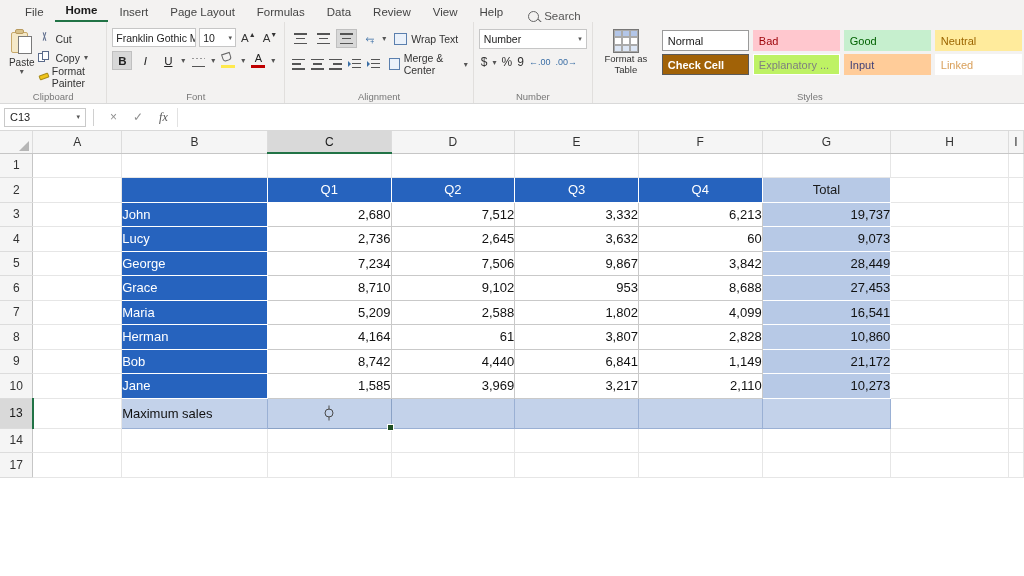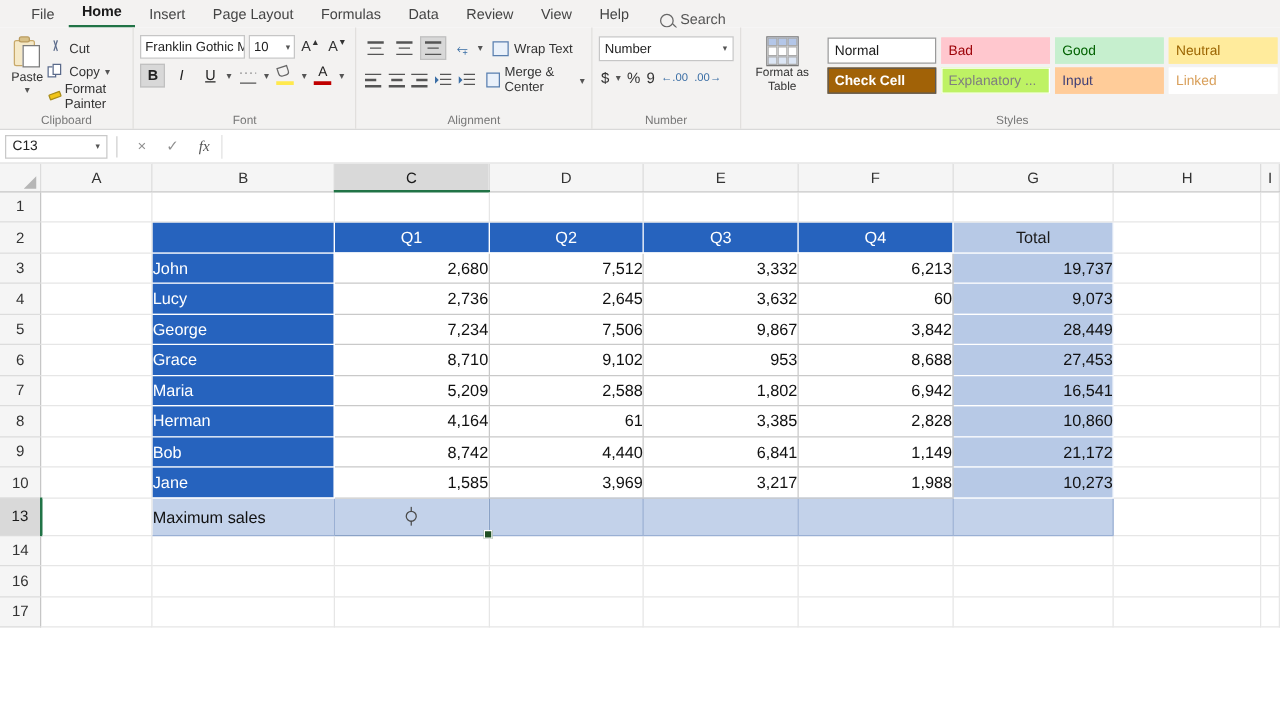--- a/index.html
+++ b/index.html
@@ -641,32 +641,32 @@
       <td class="cell"></td>
       <td class="cell"></td>
     </tr>
     <tr>
       <td class="rowhead">7</td>
       <td class="cell"></td>
       <td class="namecell">Maria</td>
       <td class="datacell">5,209</td>
       <td class="datacell">2,588</td>
       <td class="datacell">1,802</td>
-      <td class="datacell">6,942</td>
+      <td class="datacell">4,099</td>
       <td class="totcell">16,541</td>
       <td class="cell"></td>
       <td class="cell"></td>
     </tr>
     <tr>
       <td class="rowhead">8</td>
       <td class="cell"></td>
       <td class="namecell">Herman</td>
       <td class="datacell">4,164</td>
       <td class="datacell">61</td>
-      <td class="datacell">3,385</td>
+      <td class="datacell">3,807</td>
       <td class="datacell">2,828</td>
       <td class="totcell">10,860</td>
       <td class="cell"></td>
       <td class="cell"></td>
     </tr>
     <tr>
       <td class="rowhead">9</td>
       <td class="cell"></td>
       <td class="namecell">Bob</td>
       <td class="datacell">8,742</td>
@@ -677,21 +677,21 @@
       <td class="cell"></td>
       <td class="cell"></td>
     </tr>
     <tr>
       <td class="rowhead">10</td>
       <td class="cell"></td>
       <td class="namecell">Jane</td>
       <td class="datacell">1,585</td>
       <td class="datacell">3,969</td>
       <td class="datacell">3,217</td>
-      <td class="datacell">1,988</td>
+      <td class="datacell">2,110</td>
       <td class="totcell">10,273</td>
       <td class="cell"></td>
       <td class="cell"></td>
     </tr>
 
 
 
     <tr style="height:30px">
       <td class="rowhead sel">13</td>
       <td class="cell"></td>
@@ -713,32 +713,20 @@
           <td class="cell"></td>
       <td class="cell"></td>
           <td class="cell"></td>
       <td class="cell"></td>
           <td class="cell"></td>
       <td class="cell"></td>
           <td class="cell"></td>
       <td class="cell"></td>
     </tr>
     <tr>
-      <td class="rowhead">16</td>
-      <td class="cell"></td>
-          <td class="cell"></td>
-      <td class="cell"></td>
-          <td class="cell"></td>
-      <td class="cell"></td>
-          <td class="cell"></td>
-      <td class="cell"></td>
-          <td class="cell"></td>
-      <td class="cell"></td>
-    </tr>
-    <tr>
       <td class="rowhead">17</td>
       <td class="cell"></td>
           <td class="cell"></td>
       <td class="cell"></td>
           <td class="cell"></td>
       <td class="cell"></td>
           <td class="cell"></td>
       <td class="cell"></td>
           <td class="cell"></td>
       <td class="cell"></td>

